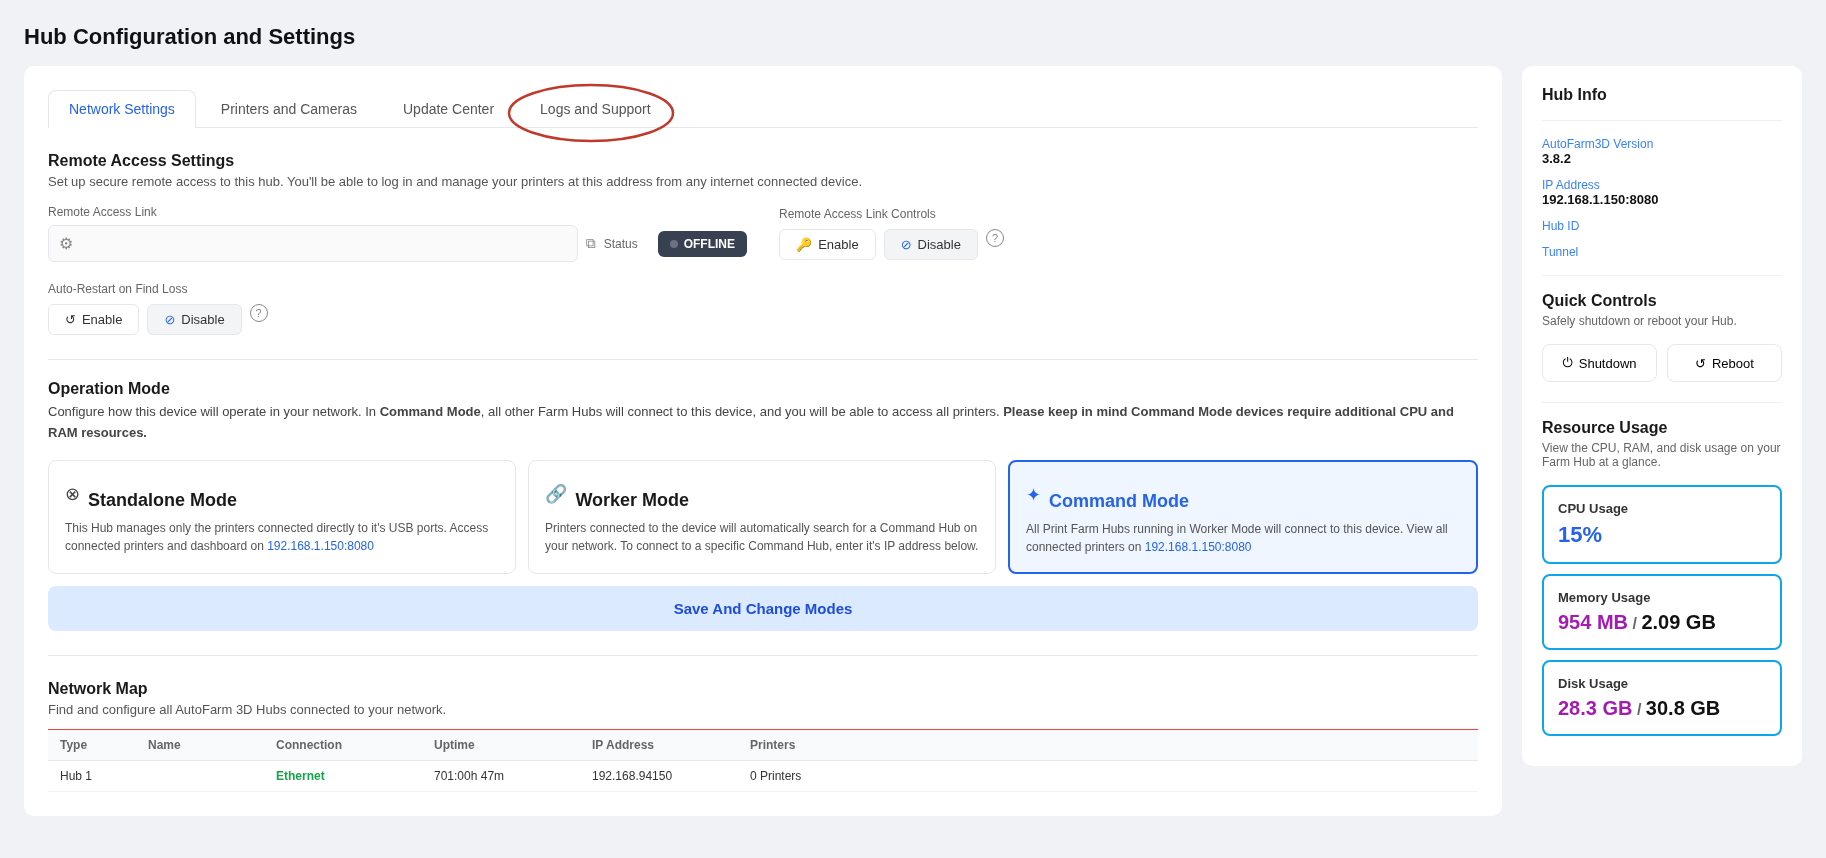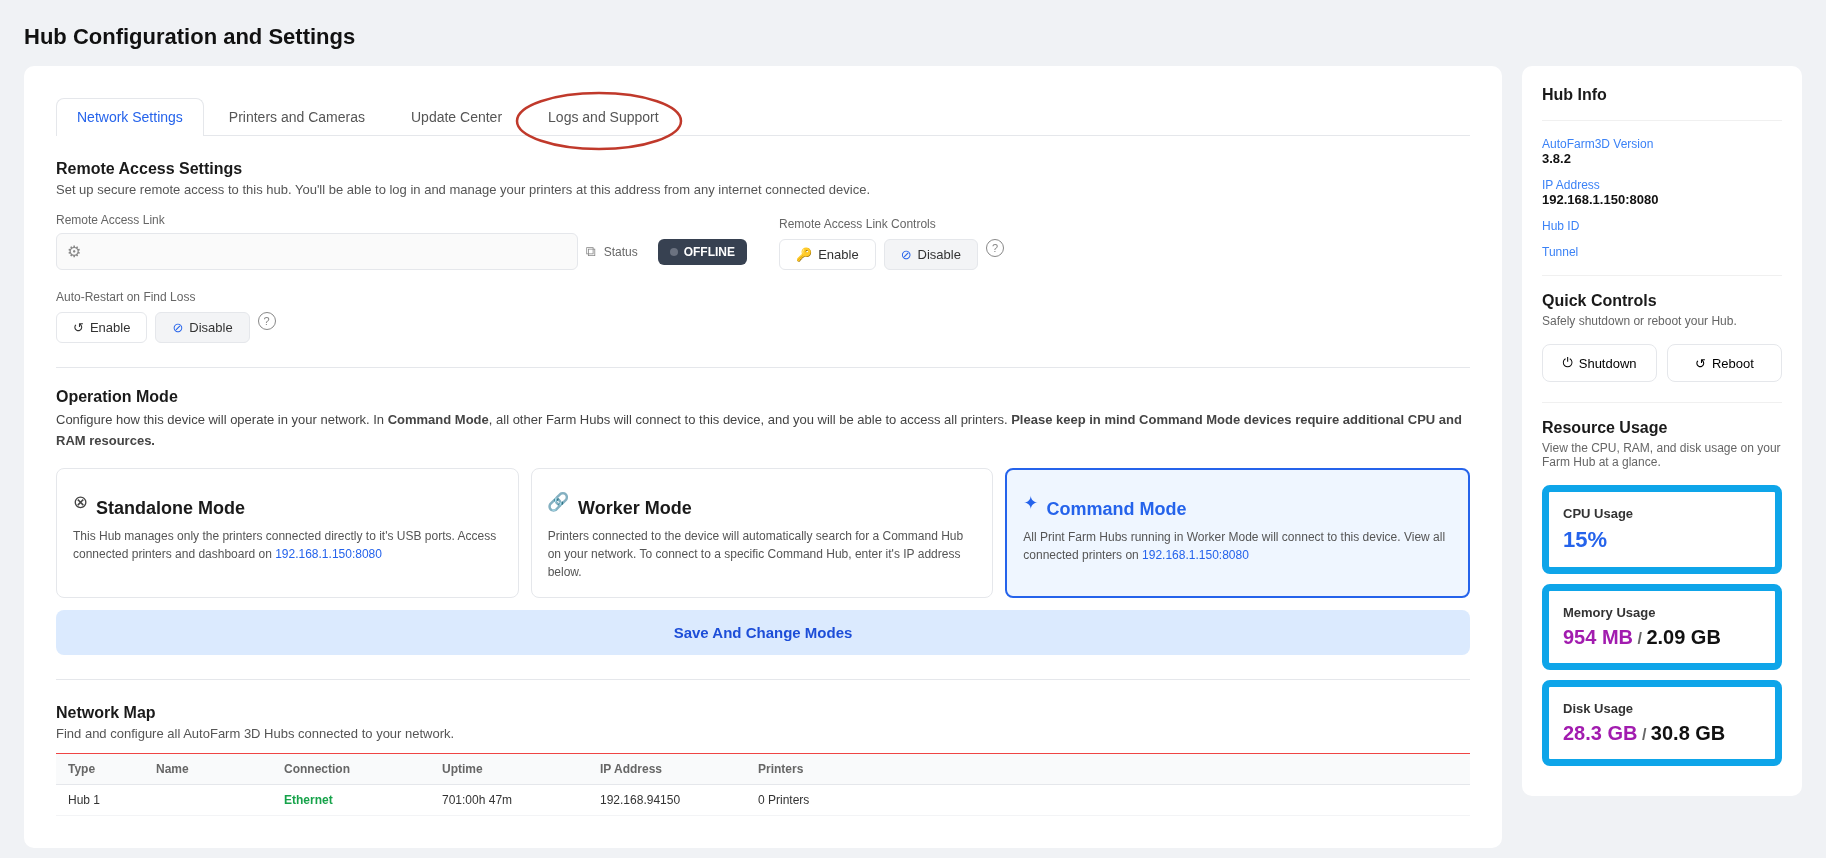--- a/index.html
+++ b/index.html
@@ -3,31 +3,31 @@
   <meta charset="utf-8">
   <style>
     * { box-sizing: border-box; margin: 0; padding: 0; }
     body { font-family: -apple-system, BlinkMacSystemFont, 'Segoe UI', sans-serif; background: #f0f2f5; color: #1a1a1a; font-size: 14px; }
 
     .page-wrapper { display: flex; flex-direction: column; min-height: 100vh; padding: 24px; gap: 16px; }
     .page-title { font-size: 22px; font-weight: 700; color: #111; }
 
     .main-layout { display: flex; gap: 20px; align-items: flex-start; }
 
-    .content-area { flex: 1; background: #fff; border-radius: 10px; padding: 32px; min-width: 0; }
+    .content-area { flex: 1; background: #fff; border-radius: 10px; padding: 24px; min-width: 0; }
 
     .tabs { display: flex; gap: 4px; border-bottom: 1px solid #e5e7eb; margin-bottom: 24px; padding-bottom: 0; }
     .tab { padding: 10px 20px; border-radius: 8px 8px 0 0; cursor: pointer; font-size: 14px; font-weight: 500; color: #555; border: 1px solid transparent; border-bottom: none; white-space: nowrap; }
     .tab.active { background: #fff; color: #2563eb; border-color: #e5e7eb; border-bottom-color: #fff; margin-bottom: -1px; }
     .tab.highlighted { position: relative; }
 
     .section-title { font-size: 16px; font-weight: 700; margin-bottom: 4px; }
     .section-desc { font-size: 13px; color: #555; margin-bottom: 16px; }
 
-    .remote-access-grid { display: flex; gap: 32px; align-items: flex-end; margin-bottom: 20px; }
+    .remote-access-grid { display: flex; gap: 32px; align-items: center; margin-bottom: 20px; }
     .remote-access-left { flex: 1; }
     .remote-access-right { flex: 1; }
 
     .field-label { font-size: 12px; color: #666; margin-bottom: 6px; }
     .input-row { display: flex; align-items: center; gap: 8px; }
     .input-box { flex: 1; border: 1px solid #e5e7eb; border-radius: 6px; padding: 8px 10px; font-size: 13px; color: #333; background: #fafafa; display: flex; align-items: center; gap: 8px; }
     .input-box .gear-icon { color: #888; font-size: 16px; }
     .copy-icon { color: #888; font-size: 14px; cursor: pointer; }
     .status-badge { display: flex; align-items: center; gap: 6px; background: #374151; color: #fff; border-radius: 6px; padding: 6px 12px; font-size: 12px; font-weight: 600; }
     .status-dot { width: 8px; height: 8px; border-radius: 50%; background: #6b7280; }
@@ -71,21 +71,21 @@
 
     .hub-info-row { margin-bottom: 12px; }
     .hub-info-label { font-size: 12px; color: #3b82f6; }
     .hub-info-value { font-size: 13px; font-weight: 700; color: #111; }
 
     .sidebar-divider { border: none; border-top: 1px solid #f0f0f0; margin: 16px 0; }
 
     .quick-controls-btns { display: flex; gap: 10px; margin-bottom: 20px; }
     .control-btn { flex: 1; display: flex; align-items: center; justify-content: center; gap: 6px; padding: 10px; border-radius: 8px; border: 1px solid #e5e7eb; background: #fff; font-size: 13px; font-weight: 500; cursor: pointer; }
 
-    .resource-card { border: 7px solid #0ea5e9; border-radius: 8px; padding: 14px; margin-bottom: 10px; }
+    .resource-card { border: 2px solid #0ea5e9; border-radius: 8px; padding: 14px; margin-bottom: 10px; }
     .resource-card-label { font-size: 13px; font-weight: 600; margin-bottom: 6px; color: #333; }
     .resource-value-large { font-size: 22px; font-weight: 700; color: #2563eb; }
     .resource-value-combined { font-size: 16px; font-weight: 600; }
     .resource-value-combined .blue-val { color: #a21caf; font-size: 20px; }
     .resource-value-combined .dark-val { color: #111; font-size: 20px; font-weight: 700; }
 
     .help-icon { width: 18px; height: 18px; border: 1.5px solid #888; border-radius: 50%; display: inline-flex; align-items: center; justify-content: center; font-size: 11px; color: #888; cursor: pointer; }
   </style>
 </head>
 <body>

